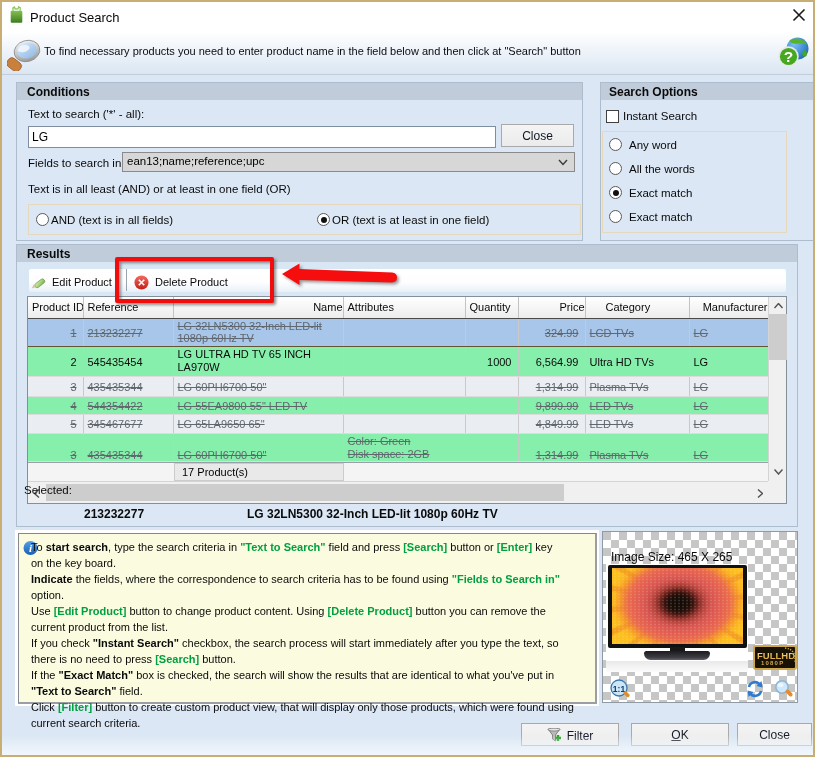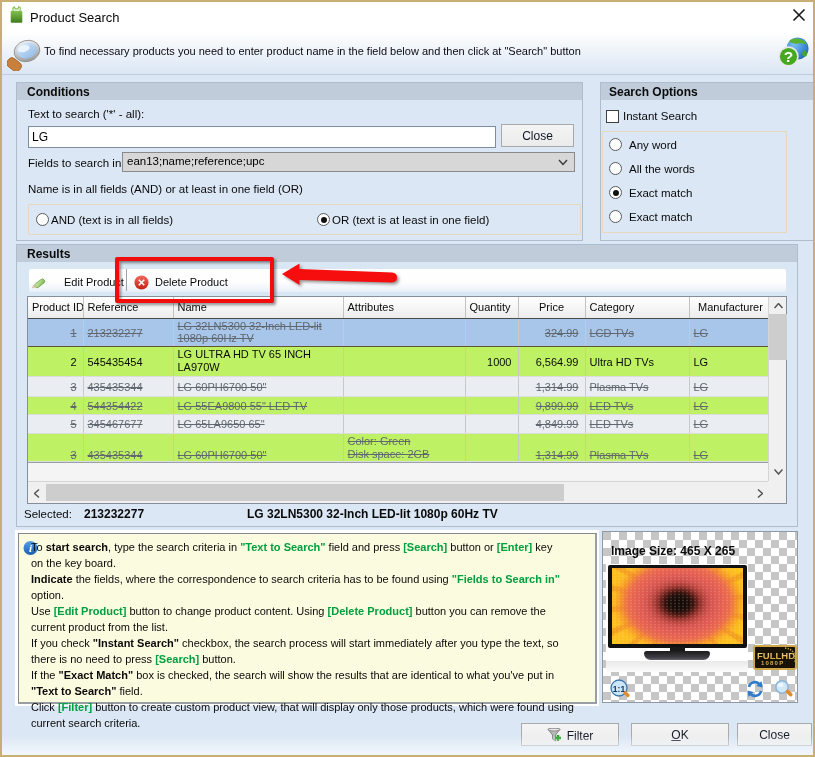--- a/index.html
+++ b/index.html
@@ -74,21 +74,21 @@
 </div>
 <div class="lbl" style="left:28px;top:108px">Text to search ('*' - all):</div>
 <div class="abs" style="left:28px;top:126px;width:468px;height:22px;background:#fff;border:1px solid #7e8da0;font-size:12px;padding:3px 0 0 3px">LG</div>
 <div class="btn" style="left:501px;top:124px;width:73px;height:23px;padding-top:4px">Close</div>
 <div class="lbl" style="left:28px;top:157px">Fields to search in</div>
 <div class="abs" style="left:122px;top:152px;width:453px;height:20px;background:#d7d7d7;border:1px solid #8a8a8a;font-size:11.5px;padding:2px 0 0 4px">ean13;name;reference;upc
   <svg class="abs" style="right:6px;top:6px" width="10" height="7" viewBox="0 0 10 7">
       <path d="M1 1 L5 5.5 L9 1" fill="none" stroke="#3a3a3a" stroke-width="1.4"></path>
     </svg>
 </div>
-<div class="lbl" style="left:28px;top:183px">Name is in all fields (AND) or at least in one field (OR)</div>
+<div class="lbl" style="left:28px;top:183px">Text is in all least (AND) or at least in one field (OR)</div>
 <div class="fieldset" style="left:28px;top:204px;width:553px;height:31px"></div>
 <div class="radio" style="left:36px;top:213px"></div>
 <div class="lbl" style="left:51px;top:214px">AND (text is in all fields)</div>
 <div class="radio sel" style="left:317px;top:213px"></div>
 <div class="lbl" style="left:332px;top:214px">OR (text is at least in one field)</div>
 
 <div class="g" style="left:600px;top:82px;width:244px;height:159px">
   <div class="ghead" style="padding-left:8px">Search Options</div>
 </div>
 <div class="abs" style="left:606px;top:110px;width:13px;height:13px;background:#fff;border:1px solid #404040"></div>
@@ -110,54 +110,54 @@
 <div class="abs" style="left:29px;top:269px;width:757px;height:23px;border-radius:2px;background:linear-gradient(#ffffff,#fefeff 55%,#eef4fa 90%,#e6eef7)"></div>
 
 <svg class="abs" style="left:31px;top:275px" width="15" height="14" viewBox="0 0 18 17" preserveAspectRatio="none">
   <linearGradient id="pen" x1="0" y1="0" x2="1" y2="1">
       <stop offset="0" stop-color="#daf2b8"></stop>
       <stop offset="1" stop-color="#74b244"></stop>
     </linearGradient>
   <rect x="3.6" y="7.6" width="13.5" height="5.6" rx="2.6" transform="rotate(-38 10 10)" fill="url(#pen)" stroke="#5d8f36" stroke-width="0.7"></rect>
   <path d="M1.8 15.6 L5.6 14.6 L3.2 12.2 Z" fill="#f0d9ae" stroke="#b09a68" stroke-width="0.5"></path>
 </svg>
-<div class="lbl" style="left:64px;top:276px;font-size:11px">Edit Product</div>
+<div class="lbl" style="left:52px;top:276px;font-size:11px">Edit Product</div>
 <div class="abs" style="left:126px;top:269px;width:1px;height:22px;background:#9aa4ae"></div>
 <svg class="abs" style="left:134px;top:275px" width="15" height="15" viewBox="0 0 17 17">
   <circle cx="8.5" cy="8.5" r="8" fill="url(#delg)"></circle>
   <linearGradient id="delg" x1="0" y1="0" x2="0" y2="1">
       <stop offset="0" stop-color="#f26a5f"></stop>
       <stop offset="1" stop-color="#c41f14"></stop>
     </linearGradient>
   <path d="M5.4 5.4 L11.6 11.6 M11.6 5.4 L5.4 11.6" stroke="#fff" stroke-width="1.8"></path>
 </svg>
 <div class="lbl" style="left:155px;top:276px;font-size:11px">Delete Product</div>
 
-<div class="abs" style="left:27px;top:296px;width:760px;height:208px;background:#bef264;border:1px solid #858f99">
+<div class="abs" style="left:27px;top:296px;width:760px;height:208px;background:#86efac;border:1px solid #858f99">
 <table style="border-collapse:collapse;table-layout:fixed;width:740px;font-size:11px;color:#0a0a0a">
 <colgroup>
         <col style="width:55px">
         <col style="width:90px">
         <col style="width:170px">
         <col style="width:122px">
         <col style="width:53px">
         <col style="width:67px">
         <col style="width:104px">
         <col style="width:79px">
       </colgroup>
 <tbody>
         <tr style="height:21px">
  <th class="hc" style="text-align:left;padding-left:4px">Product ID</th>
  <th class="hc" style="text-align:left;padding-left:4px">Reference</th>
- <th class="hc" style="text-align:left;padding-left:4px">Name</th>
+ <th class="hc" style="text-align:right;padding-left:4px">Name</th>
  <th class="hc" style="text-align:left;padding-left:4px">Attributes</th>
  <th class="hc" style="text-align:left;padding-left:4px">Quantity</th>
- <th class="hc" style="text-align:center;">Price</th>
- <th class="hc" style="text-align:left;padding-left:4px">Category</th>
- <th class="hc" style="text-align:center;padding-left:4px">Manufacturer</th>
+ <th class="hc" style="text-align:right;">Price</th>
+ <th class="hc" style="text-align:left;padding-left:20px">Category</th>
+ <th class="hc" style="text-align:right;padding-left:4px">Manufacturer</th>
 </tr>
 <tr class="selrow" style="height:28px">
  <td class="c r strike">1</td>
           <td class="c strike">213232277</td>
  <td class="c strike" style="white-space:normal;line-height:12px;vertical-align:top">LG 32LN5300 32-Inch LED-lit 1080p 60Hz TV</td>
  <td class="c"></td>
           <td class="c"></td>
           <td class="c r strike">324.99</td>
           <td class="c strike">LCD TVs</td>
           <td class="c strike">LG</td>
@@ -209,20 +209,21 @@
  <td class="c strike" style="white-space:normal;line-height:13px;vertical-align:top">Color: Green<br>Disk space: 2GB</td>
  <td class="c"></td>
           <td class="c r strike" style="vertical-align:bottom">1,314.99</td>
           <td class="c strike" style="vertical-align:bottom">Plasma TVs</td>
           <td class="c strike" style="vertical-align:bottom">LG</td>
 </tr>
 </tbody>
     </table>
 
 <div class="abs" style="left:0;top:165px;width:740px;height:19px;background:#f4f4f4;border-top:1px solid #9aa0a8"></div>
+<div class="abs" style="left:146px;top:166px;width:170px;height:18px;background:#e9e9e9;border:1px solid #cccccc;font-size:11px;padding:2px 0 0 7px">17 Product(s)</div>
 
 <div class="abs" style="left:740px;top:0;width:18px;height:184px;background:#f0f0f0;border-left:1px solid #d4d4d4">
   <svg class="abs" style="left:5px;top:6px" width="9" height="6" viewBox="0 0 9 6">
         <path d="M0.5 5 L4.5 0.5 L8.5 5" fill="none" stroke="#505050" stroke-width="1.4"></path>
       </svg>
   <div class="abs" style="left:0;top:17px;width:18px;height:46px;background:#cdcdcd"></div>
   <svg class="abs" style="left:5px;top:172px" width="9" height="6" viewBox="0 0 9 6">
         <path d="M0.5 0.5 L4.5 5 L8.5 0.5" fill="none" stroke="#505050" stroke-width="1.4"></path>
       </svg>
 </div>
@@ -231,21 +232,21 @@
   <svg class="abs" style="left:6px;top:7px" width="6" height="9" viewBox="0 0 6 9">
         <path d="M5 0.5 L0.5 4.5 L5 8.5" fill="none" stroke="#505050" stroke-width="1.4"></path>
       </svg>
   <div class="abs" style="left:18px;top:2px;width:518px;height:17px;background:#cdcdcd"></div>
   <svg class="abs" style="left:729px;top:7px" width="6" height="9" viewBox="0 0 6 9">
         <path d="M1 0.5 L5.5 4.5 L1 8.5" fill="none" stroke="#505050" stroke-width="1.4"></path>
       </svg>
 </div>
 <div class="abs" style="left:740px;top:184px;width:18px;height:22px;background:#f0f0f0"></div>
 </div>
-<div class="lbl" style="left:24px;top:508px;font-size:11.5px">Selected:</div>
+<div class="lbl" style="left:24px;top:484px;font-size:11.5px">Selected:</div>
 <div class="lbl" style="left:84px;top:507px;font-size:12px;font-weight:bold">213232277</div>
 <div class="lbl" style="left:247px;top:507px;font-size:12px;font-weight:bold">LG 32LN5300 32-Inch LED-lit 1080p 60Hz TV</div>
 
 <div class="abs" style="left:115px;top:257px;width:159px;height:46px;border:4px solid #f20d0d;border-radius:2px;z-index:50;filter:drop-shadow(2.5px 2.5px 1.5px rgba(50,50,50,0.55))"></div>
 <svg class="abs" style="left:281px;top:262px;z-index:50;filter:drop-shadow(2px 2.5px 1.5px rgba(50,50,50,0.5))" width="120" height="28" viewBox="0 0 120 28">
   <path d="M1 12 L18.5 1.5 L18.5 7 L111 10.5 Q116 11 116 15.5 Q116 20 111 20.5 L18.5 18 L18.5 23 Z" fill="#f60d0d"></path>
 </svg>
 
 <style>
 .hc{background:linear-gradient(#ffffff,#ececec);border-right:1px solid #c3c3c3;border-bottom:1px solid #4a4a4a;font-size:11px}
@@ -285,21 +286,21 @@
   <svg class="abs" style="left:0;top:0" width="194" height="170">
     <defs>
         <pattern id="chk" width="16" height="16" patternUnits="userSpaceOnUse">
       <rect width="16" height="16" fill="#ffffff"></rect>
       <rect width="8" height="8" fill="#c6c6c6"></rect>
           <rect x="8" y="8" width="8" height="8" fill="#c6c6c6"></rect>
     </pattern>
       </defs>
     <rect width="194" height="170" fill="url(#chk)"></rect>
   </svg>
-  <div class="lbl" style="left:8px;top:12px;font-size:12px;font-weight:bold">Image Size: 465 X 265</div>
+  <div class="lbl" style="left:8px;top:18px;font-size:12px;font-weight:normal">Image Size: 465 X 265</div>
 
   <div class="abs" style="left:3px;top:32px;width:142px;height:108px;background:#fff">
     <div class="abs" style="left:2px;top:1px;width:139px;height:83px;background:#111;border-radius:2px"></div>
     <div class="abs" style="left:6px;top:4px;width:131px;height:76px;background:radial-gradient(ellipse 70px 52px at 51% 46%, #120a06 0%, #1c0d08 14%, #38120d 20%, #6b211b 26%, #9c3630 32%, #c04842 39%, #d65550 47%, #e05c52 56%, #e6624f 65%, #eb6f48 74%, rgba(241,130,45,0.7) 83%, rgba(247,158,35,0.32) 92%, rgba(250,170,30,0) 100%),repeating-conic-gradient(from 3deg at 51% 46%, #fdc01e 0deg 6deg, #f4a01f 8deg 11deg, #fdc01e 13deg 18deg)">
         <div class="abs" style="left:0;top:0;right:0;bottom:0;background-image:radial-gradient(circle, rgba(255,235,225,0.16) 0.5px, rgba(255,255,255,0) 1.3px);background-size:4px 3px;background-position:1px 1px"></div>
       </div>
     <div class="abs" style="left:64px;top:83px;width:15px;height:5px;background:#181818"></div>
     <div class="abs" style="left:38px;top:87px;width:66px;height:9px;background:linear-gradient(#1c1c1c,#3c3c44 70%,#666 100%);border-radius:4px 4px 10px 10px"></div>
     <div class="abs" style="left:0;top:97px;width:142px;height:11px;background:linear-gradient(#e9e9e9,#fcfcfc)"></div>
   </div>

